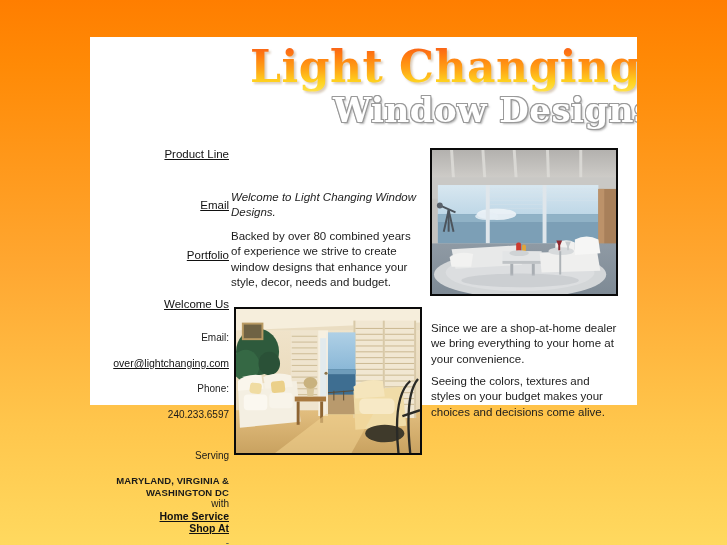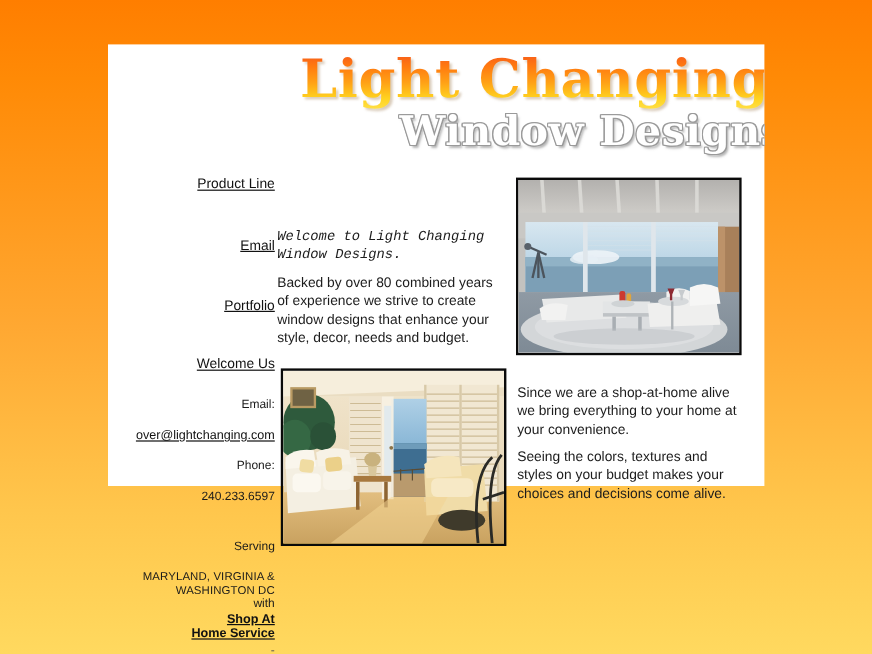--- a/index.html
+++ b/index.html
@@ -93,21 +93,21 @@
   .contact-gap { height: 13px; }
   .email-link {
     font-size: 10.5px;
     color: #111;
     text-decoration: underline;
     cursor: pointer;
   }
   .serving-block { margin-top: 28px; }
   .serving-region {
     font-size: 9.5px;
-    font-weight: normal;
+    font-weight: bold;
     line-height: 11.5px;
     color: #1a1a1a;
     letter-spacing: 0.1px;
   }
   .with-word { font-size: 10px; line-height: 12px; color:#1a1a1a; }
   .shop-link {
     display: block;
     font-size: 10.5px;
     font-weight: bold;
     color: #111;
@@ -122,21 +122,21 @@
     margin-top: 3px;
   }
 
   
   .para {
     position: absolute;
     font-size: 11.5px;
     line-height: 15.5px;
     color: #1c1c1c;
   }
-  #intro-para   { left: 141px; top: 141px; width: 190px; font-style: italic; font-family: Liberation Mono, monospace; }
+  #intro-para   { left: 141px; top: 141px; width: 190px; font-style: italic; }
   #backed-para  { left: 141px; top: 180px; width: 192px; }
   #shopathome-para { left: 341px; top: 272px; width: 190px; }
   #seeing-para     { left: 341px; top: 325px; width: 190px; }
 
   
   .photo {
     position: absolute;
     border: 2px solid #0a0a0a;
     overflow: hidden;
   }
@@ -184,29 +184,29 @@
       <div class="contact-gap"></div>
       <p class="contact-line">240.233.6597</p>
     </div>
 
     <div class="serving-block">
       <p class="contact-line">Serving</p>
       <div class="contact-gap"></div>
       <div class="serving-region">MARYLAND, VIRGINIA &amp;</div>
       <div class="serving-region">WASHINGTON DC</div>
       <div class="with-word">with</div>
+      <a class="shop-link"> Home Service </a>
       <a class="shop-link">Shop At</a>
-      <a class="shop-link"> Home Service </a>
       <div class="trailing-dash">-</div>
     </div>
   </div>
 
   <p class="para" id="intro-para">Welcome to Light Changing Window Designs.</p>
   <p class="para" id="backed-para">Backed by over 80 combined years of experience we strive to create window designs that enhance your style, decor, needs and budget.</p>
-  <p class="para" id="shopathome-para">Since we are a shop-at-home alive we bring everything to your home at your convenience.</p>
+  <p class="para" id="shopathome-para">Since we are a shop-at-home dealer we bring everything to your home at your convenience.</p>
   <p class="para" id="seeing-para">Seeing the colors, textures and styles on your budget makes your choices and decisions come alive.</p>
 
   <div class="photo" id="photo-modern">
     <svg viewBox="0 0 188 148" preserveAspectRatio="none">
       <defs>
         <linearGradient id="mSky" x1="0" y1="0" x2="0" y2="1">
           <stop offset="0%" stop-color="#D8E7F0"></stop>
           <stop offset="55%" stop-color="#BCD6E6"></stop>
           <stop offset="100%" stop-color="#A9C6DA"></stop>
         </linearGradient>

